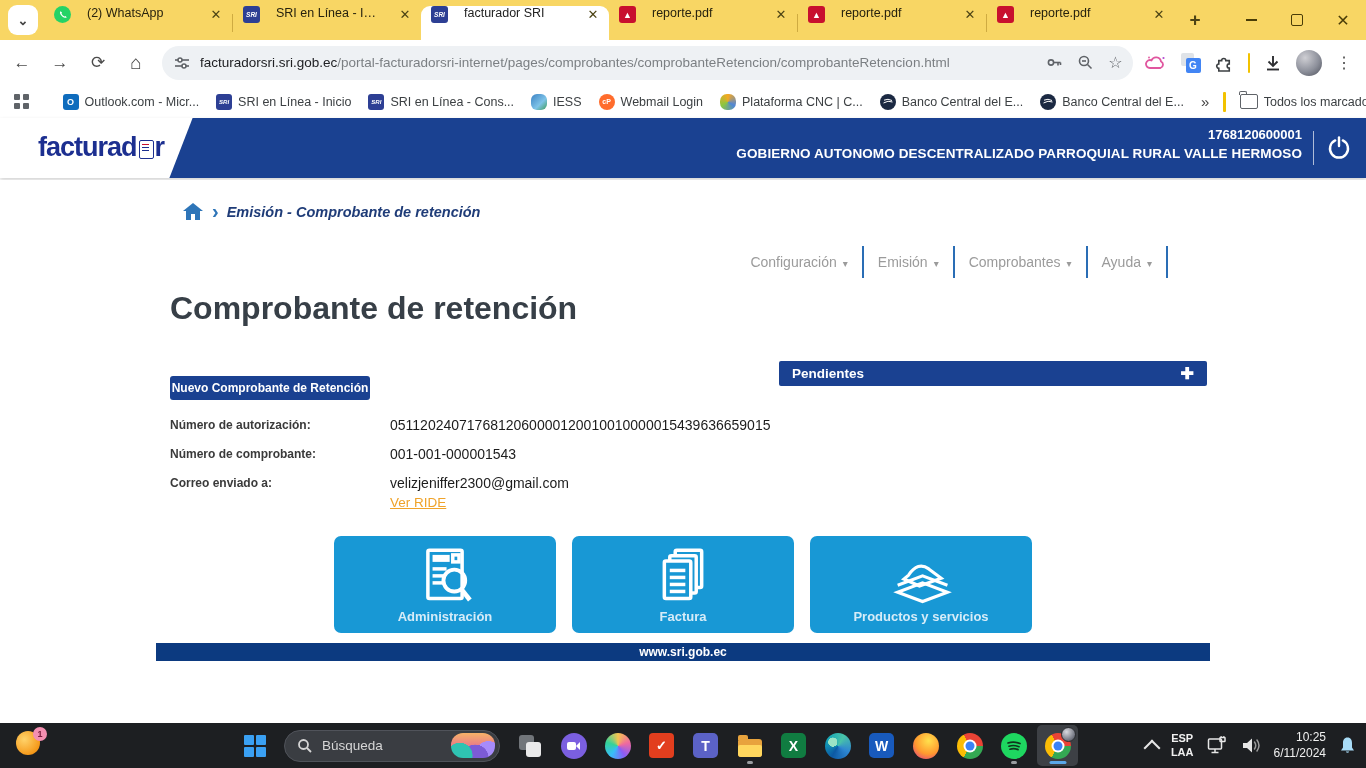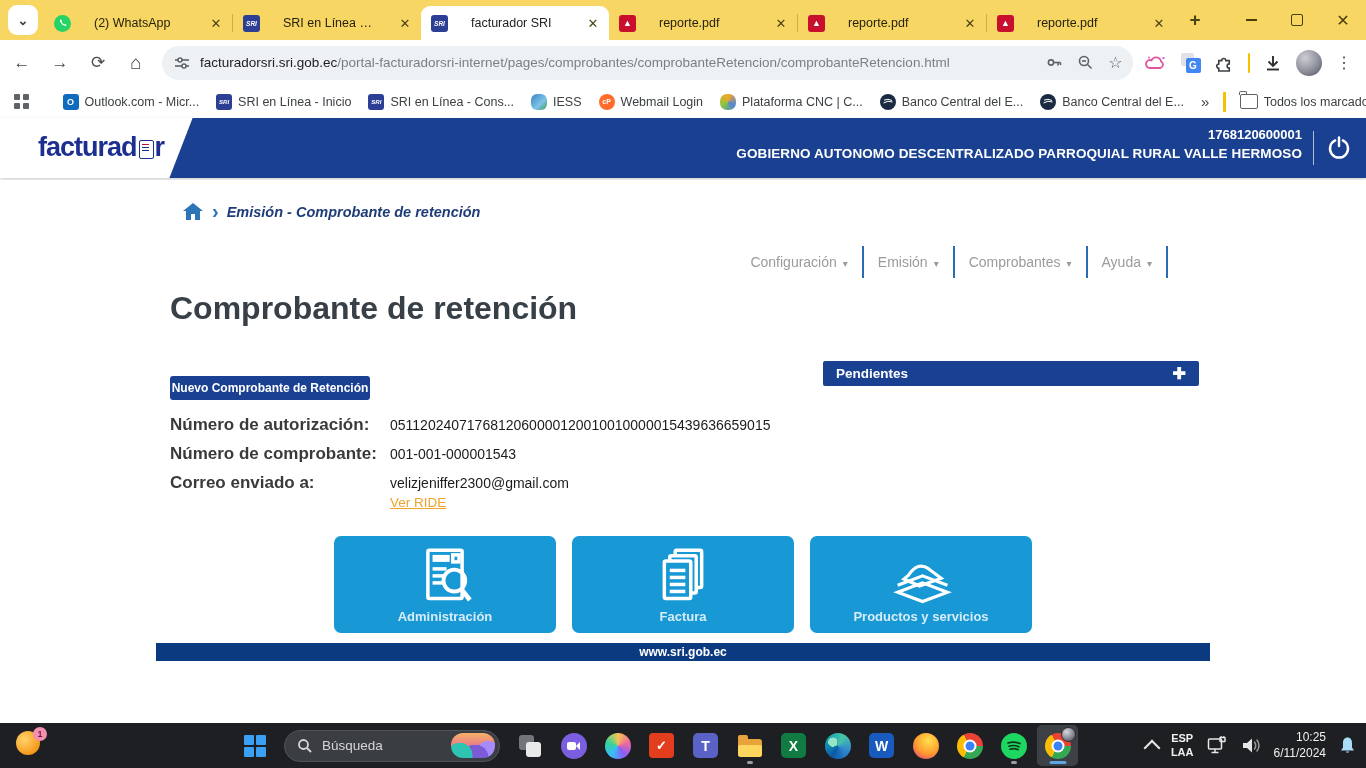--- a/index.html
+++ b/index.html
@@ -6,21 +6,21 @@
   body{
     width:1366px;height:768px;overflow:hidden;position:relative;
     font-family:"Liberation Sans",sans-serif;background:#fff;
     -webkit-font-smoothing:antialiased;
   }
   .ico{display:inline-flex;align-items:center;justify-content:center;flex:none;}
 
   
   .tabstrip{position:absolute;left:0;top:0;width:1366px;height:40px;background:#f8d664;display:flex;align-items:flex-end;}
   .tab-search-btn{width:30px;height:30px;border-radius:9px;background:#fff;margin:0 6px 5px 8px;color:#444;font-size:13px;font-weight:bold;}
-  .tab{height:34px;display:flex;align-items:center;gap:23px;padding:0 8px 0 10px;width:170px;border-radius:9px 9px 0 0;position:relative;}
+  .tab{height:34px;display:flex;align-items:flex-start;gap:16px;padding:0 8px 0 10px;width:170px;border-radius:9px 9px 0 0;position:relative;}
   .tab .tlabel{flex:1;font-size:12.5px;color:#27220e;white-space:nowrap;overflow:hidden;text-overflow:ellipsis;}
   .tab.active{background:#fff;}
   .tab.active .tlabel{color:#222;}
   .tab .close{width:16px;height:16px;border-radius:8px;color:#4d4415;font-size:13px;line-height:1;}
   .tab-sep{width:1px;height:18px;background:#cfab41;margin-bottom:8px;flex:none;}
   .newtab-btn{width:28px;height:28px;margin:0 0 6px 6px;color:#4d4415;font-size:19px;font-weight:bold;}
   .wincontrols{margin-left:auto;display:flex;height:40px;}
   .winbtn{width:46px;height:40px;color:#4a3d07;}
   .winbtn .bar{width:11px;height:1.6px;background:#4a3d07;}
   .winbtn .sq{width:10px;height:10px;border:1.6px solid #4a3d07;border-radius:2px;}
@@ -71,25 +71,25 @@
   
   .page{position:absolute;left:0;top:180px;width:1366px;height:543px;background:#fff;}
   .breadcrumb{position:absolute;left:182px;top:22px;display:flex;align-items:center;gap:8px;}
   .crumb-chev{color:#2e75b8;font-size:20px;font-weight:bold;line-height:1;margin-top:-2px;}
   .crumb-text{font-size:14.5px;font-weight:bold;font-style:italic;color:#1f3c78;}
   .menu{position:absolute;right:198px;top:66px;display:flex;}
   .menu-item{display:flex;align-items:center;gap:6px;font-size:14px;color:#9b9b9b;padding:8px 14px;border-right:2px solid #2a6db5;cursor:pointer;}
   .caret{font-size:10px;color:#9b9b9b;margin-top:2px;}
   .page-title{position:absolute;left:170px;top:110px;font-size:32px;font-weight:bold;color:#373f47;}
   .btn-new{position:absolute;left:170px;top:196px;width:200px;height:24px;background:#1a4191;border-radius:3px;color:#fff;font-size:12px;font-weight:bold;display:flex;align-items:center;justify-content:center;cursor:pointer;}
-  .pendientes{position:absolute;left:823px;top:181px;width:376px;height:25px;background:#1a4191;border-radius:2px;display:flex;align-items:center;justify-content:space-between;padding:0 13px;box-sizing:border-box;cursor:pointer;}
+  .pendientes{position:absolute;left:779px;top:181px;width:428px;height:25px;background:#1a4191;border-radius:2px;display:flex;align-items:center;justify-content:space-between;padding:0 13px;box-sizing:border-box;cursor:pointer;}
   .pendientes .ptitle{color:#fff;font-size:13.5px;font-weight:bold;}
   .pendientes .plus{color:#fff;font-size:16px;font-weight:bold;line-height:1;}
   .fields{position:absolute;left:170px;top:230px;display:grid;grid-template-columns:220px auto;grid-auto-rows:29px;align-items:center;}
-  .flabel{font-size:17px;font-weight:bold;color:#3a3a3a;}
+  .flabel{font-size:12px;font-weight:bold;color:#3a3a3a;}
   .fvalue{font-size:14px;color:#1c1c1c;}
   .ride-link{position:absolute;left:390px;top:315px;font-size:13.5px;color:#efa32a;text-decoration:underline;cursor:pointer;}
   .tiles{position:absolute;left:334px;top:356px;display:flex;gap:16px;}
   .tile{width:222px;height:97px;background:#1898d5;border-radius:7px;position:relative;cursor:pointer;}
   .tile svg{position:absolute;left:50%;top:8px;transform:translateX(-50%);}
   .tile .tlbl{position:absolute;left:0;right:0;bottom:9px;text-align:center;color:#d6ecf8;font-size:13px;font-weight:bold;}
   .site-footer{position:absolute;left:156px;top:463px;width:1054px;height:18px;background:#0c3a80;display:flex;align-items:center;justify-content:center;}
   .site-footer span{color:#fff;font-size:12px;font-weight:bold;}
 
   

